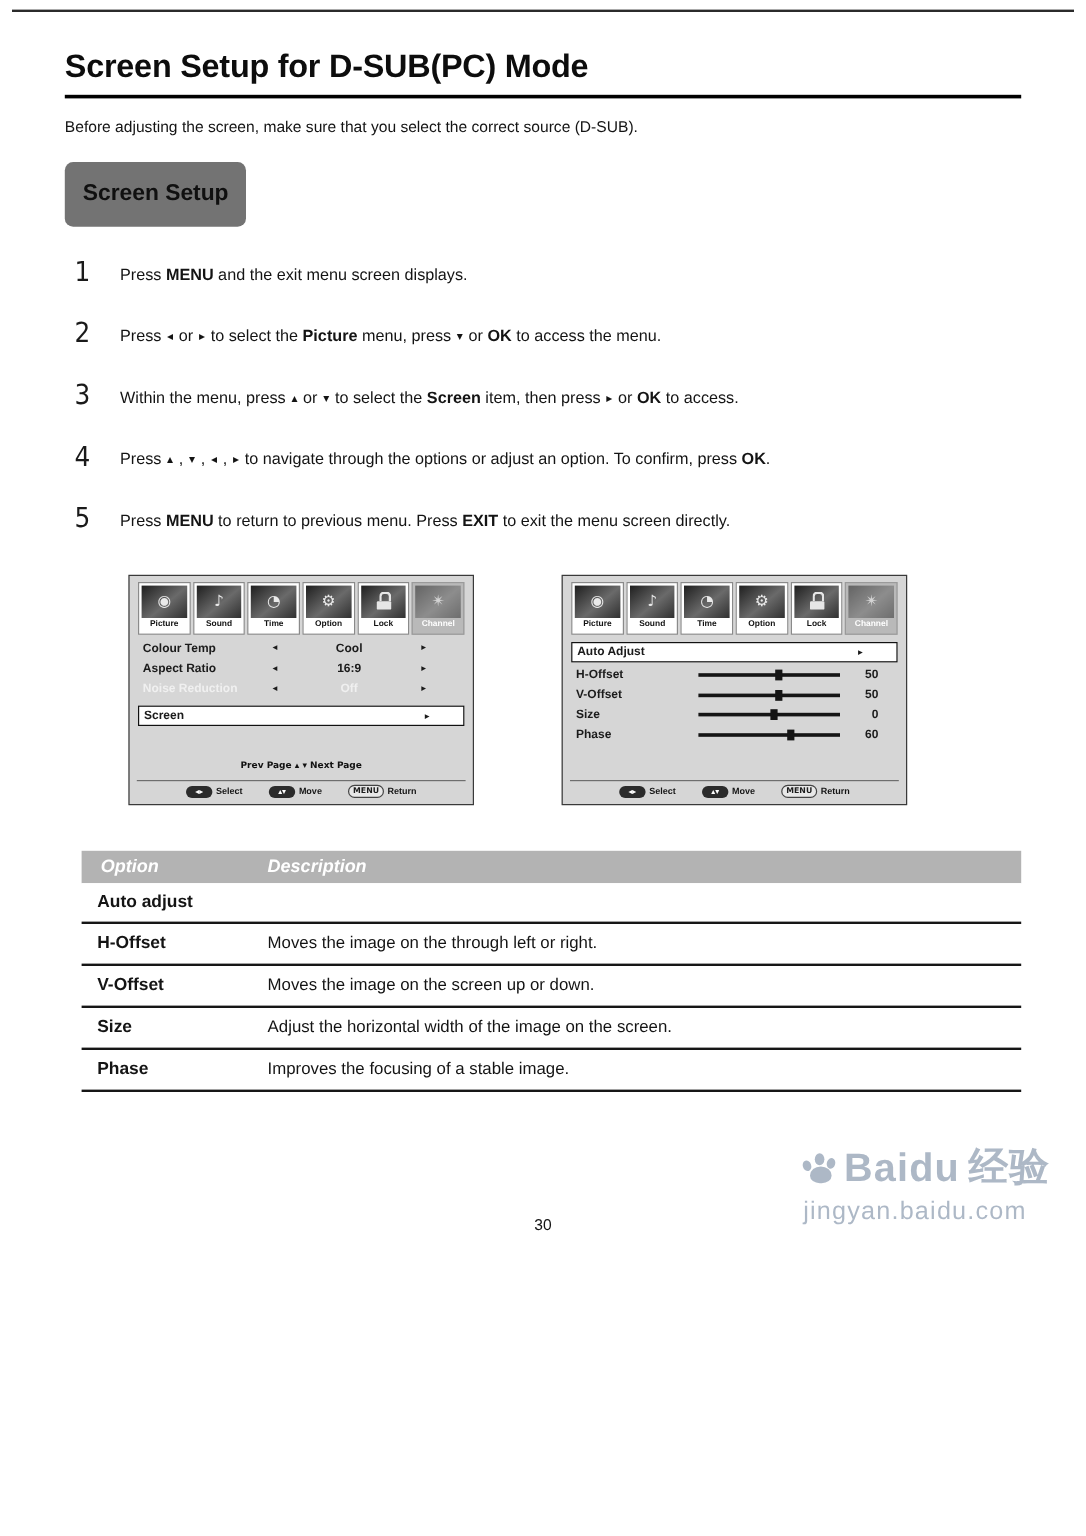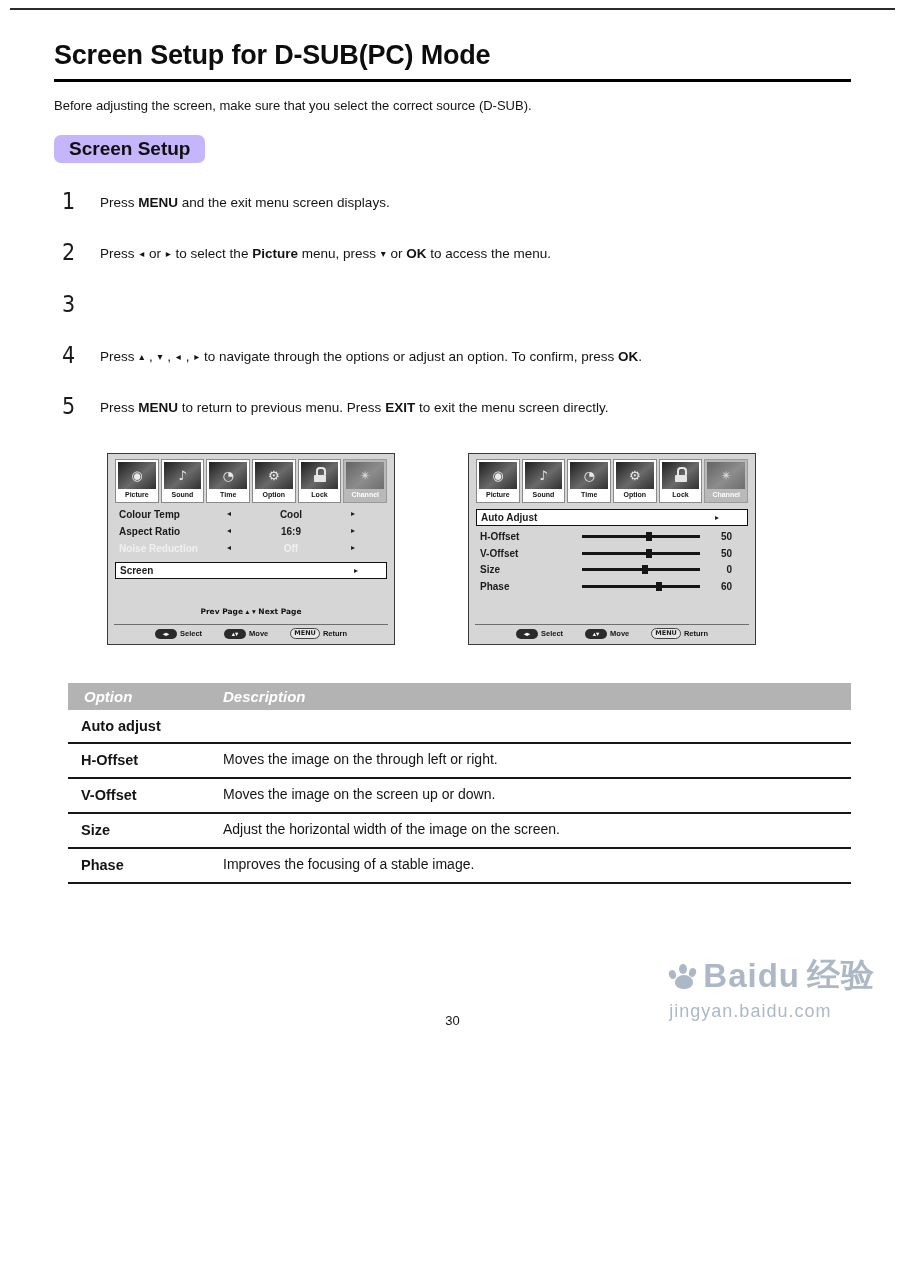--- a/index.html
+++ b/index.html
@@ -3,21 +3,21 @@
 <meta charset="utf-8">
 <style>
   html,body{margin:0;padding:0;}
   body{width:905px;height:1280px;background:#fff;font-family:"Liberation Sans",sans-serif;color:#141414;}
   .sheet{position:relative;width:905px;height:1056px;background:#fff;overflow:hidden;}
   .top-line{position:absolute;top:8px;left:10px;right:10px;height:2px;background:#2b2b2b;}
   .content{padding:0 54px;}
   h1.title{margin:40px 0 0;font-size:27px;font-weight:bold;letter-spacing:-0.2px;color:#0d0d0d;}
   .rule{margin-top:8px;height:3px;background:#000;}
   .intro{margin:16px 0 0;font-size:13px;}
-  .badge{display:inline-block;margin-top:22px;background:#c4b5fd;border-radius:7px;padding:3px 15px;font-size:19px;font-weight:bold;color:#101010;}
+  .badge{display:inline-block;margin-top:22px;background:#737373;border-radius:7px;padding:16px 15px;font-size:19px;font-weight:bold;color:#101010;}
   .steps{margin-top:26px;}
   .step{display:flex;align-items:flex-start;margin-bottom:26px;}
   .step-num{width:38px;margin-left:8px;font-size:23px;line-height:1.1;color:#1a1a1a;font-family:"DejaVu Sans",sans-serif;font-stretch:condensed;}
   .step-text{font-size:13.5px;padding-top:5px;line-height:1.3;}
   .bseg{font-weight:bold;}
   .iseg{font-family:"DejaVu Sans",sans-serif;font-size:10px;vertical-align:1px;padding:0 1px;}
   
   .osd-wrap{display:flex;margin-top:34px;margin-left:53px;gap:73px;}
   .osd{position:relative;width:288px;height:192px;background:#d6d6d6;border:1px solid #3a3a3a;box-sizing:border-box;padding:5px 7px;}
   .tabs{display:flex;gap:2px;}
@@ -56,21 +56,21 @@
   .t-col1{width:155px;box-sizing:border-box;flex-shrink:0;}
   .t-col2{flex:1;}
   .t-row{display:flex;border-bottom:2px solid #161616;padding:7px 0 8px;background:#fff;}
   .t-row .t-col1{padding-left:13px;font-weight:bold;font-size:14.5px;padding-top:1px;}
   .t-row .t-col2{font-size:14px;line-height:1.28;text-align:justify;padding-right:1px;}
   .page-num{position:absolute;left:0;right:0;bottom:28px;text-align:center;font-size:13px;color:#141414;}
   
   .watermark{position:absolute;right:30px;bottom:34px;color:#a9b5c4;opacity:.95;}
   .wm-line1{font-size:33px;font-weight:bold;letter-spacing:1px;display:flex;align-items:center;justify-content:center;}
   .wm-cn{margin-left:7px;}
-  .wm-line2{font-size:18px;margin-top:3px;letter-spacing:1px;}
+  .wm-line2{font-size:21px;margin-top:3px;letter-spacing:1px;}
   .paw{position:relative;display:inline-block;width:30px;height:30px;margin-right:4px;}
   .paw i{position:absolute;background:currentColor;border-radius:50%;display:block;}
   .paw .t1{left:0;top:9px;width:7px;height:9px;transform:rotate(-18deg);}
   .paw .t2{left:10px;top:3px;width:8px;height:10px;}
   .paw .t3{left:20px;top:7px;width:7px;height:9px;transform:rotate(18deg);}
   .paw .pad{left:6px;top:14px;width:18px;height:14px;border-radius:55% 55% 50% 50%/60% 60% 48% 48%;}
 </style>
 </head>
 <body>
 
@@ -87,20 +87,21 @@
         <div class="step">
           <div class="step-num">1</div>
           <div class="step-text"><span>Press </span><span class="bseg">MENU</span><span> and the exit menu screen displays.</span></div>
         </div>
         <div class="step">
           <div class="step-num">2</div>
           <div class="step-text"><span>Press </span><span class="iseg">◂</span><span> or </span><span class="iseg">▸</span><span> to select the </span><span class="bseg">Picture</span><span> menu,  press </span><span class="iseg">▾</span><span> or </span><span class="bseg">OK</span><span>  to access the menu.</span></div>
         </div>
         <div class="step">
           <div class="step-num">3</div>
+          <div class="step-text"><span>Within the menu, press </span><span class="iseg">▴</span><span> or </span><span class="iseg">▾</span><span> to select the </span><span class="bseg">Screen</span><span> item, then press </span><span class="iseg">▸</span><span> or </span><span class="bseg">OK</span><span> to access.</span></div>
         </div>
         <div class="step">
           <div class="step-num">4</div>
           <div class="step-text"><span>Press </span><span class="iseg">▴</span><span> , </span><span class="iseg">▾</span><span> , </span><span class="iseg">◂</span><span> , </span><span class="iseg">▸</span><span>  to navigate through the options or adjust an option. To confirm, press </span><span class="bseg">OK</span><span>.</span></div>
         </div>
         <div class="step">
           <div class="step-num">5</div>
           <div class="step-text"><span>Press </span><span class="bseg">MENU</span><span> to return to previous menu. Press </span><span class="bseg">EXIT</span><span> to exit the menu screen directly.</span></div>
         </div>
       </div>

